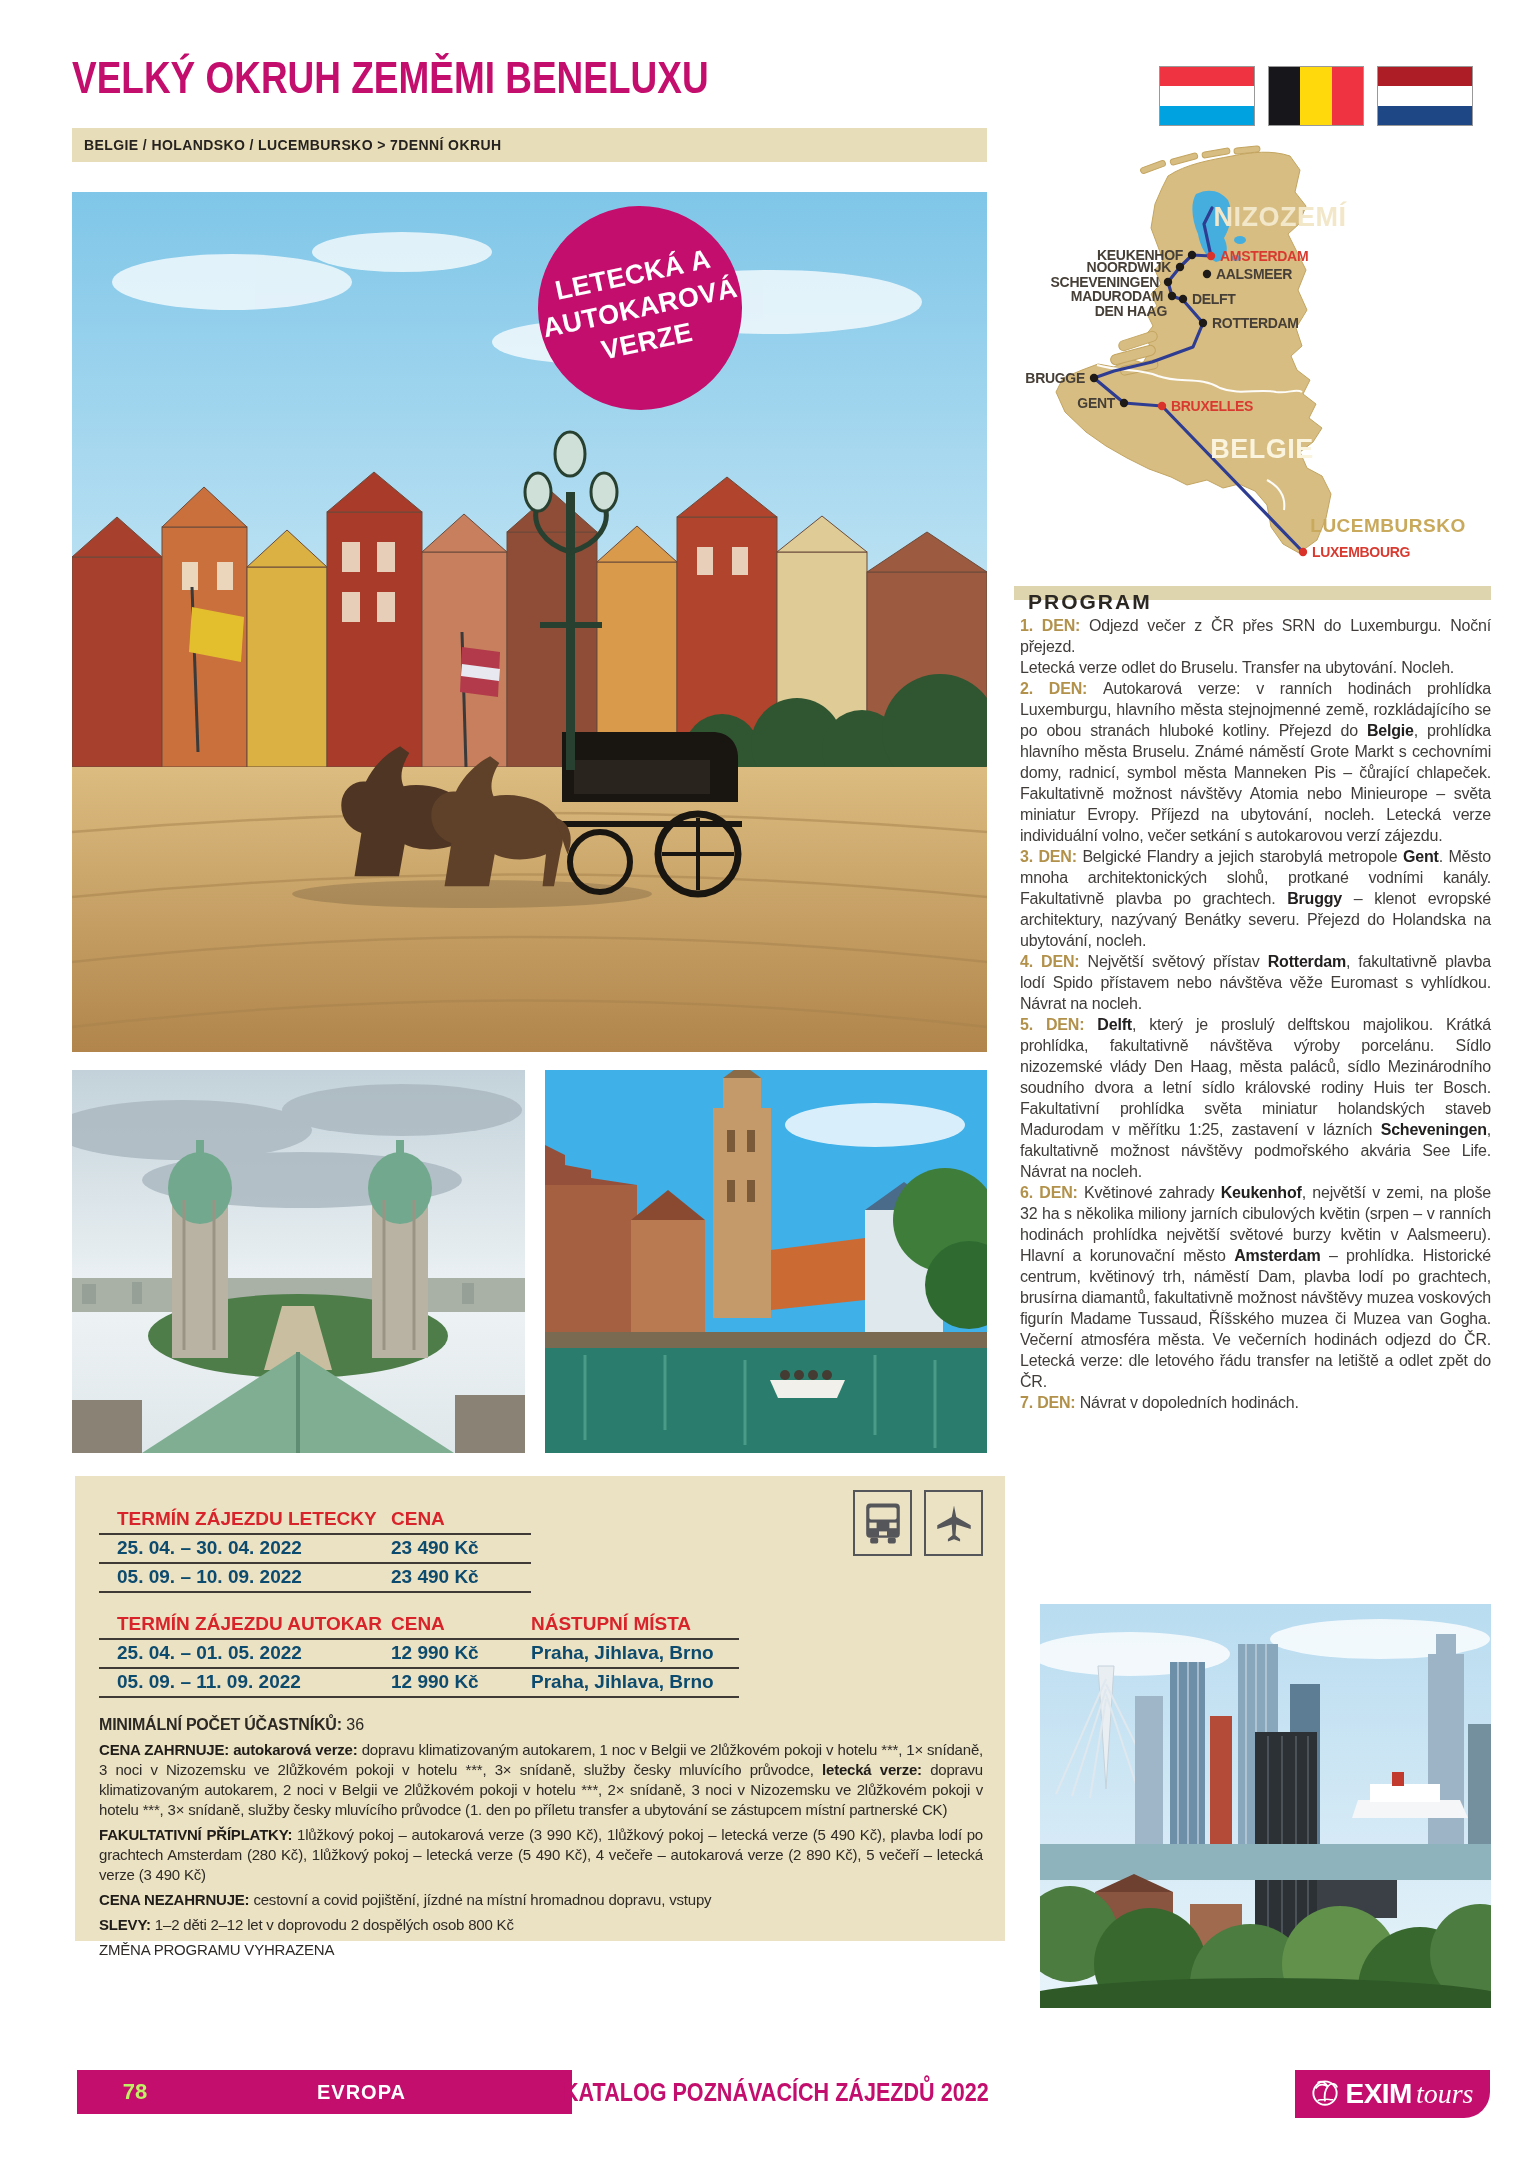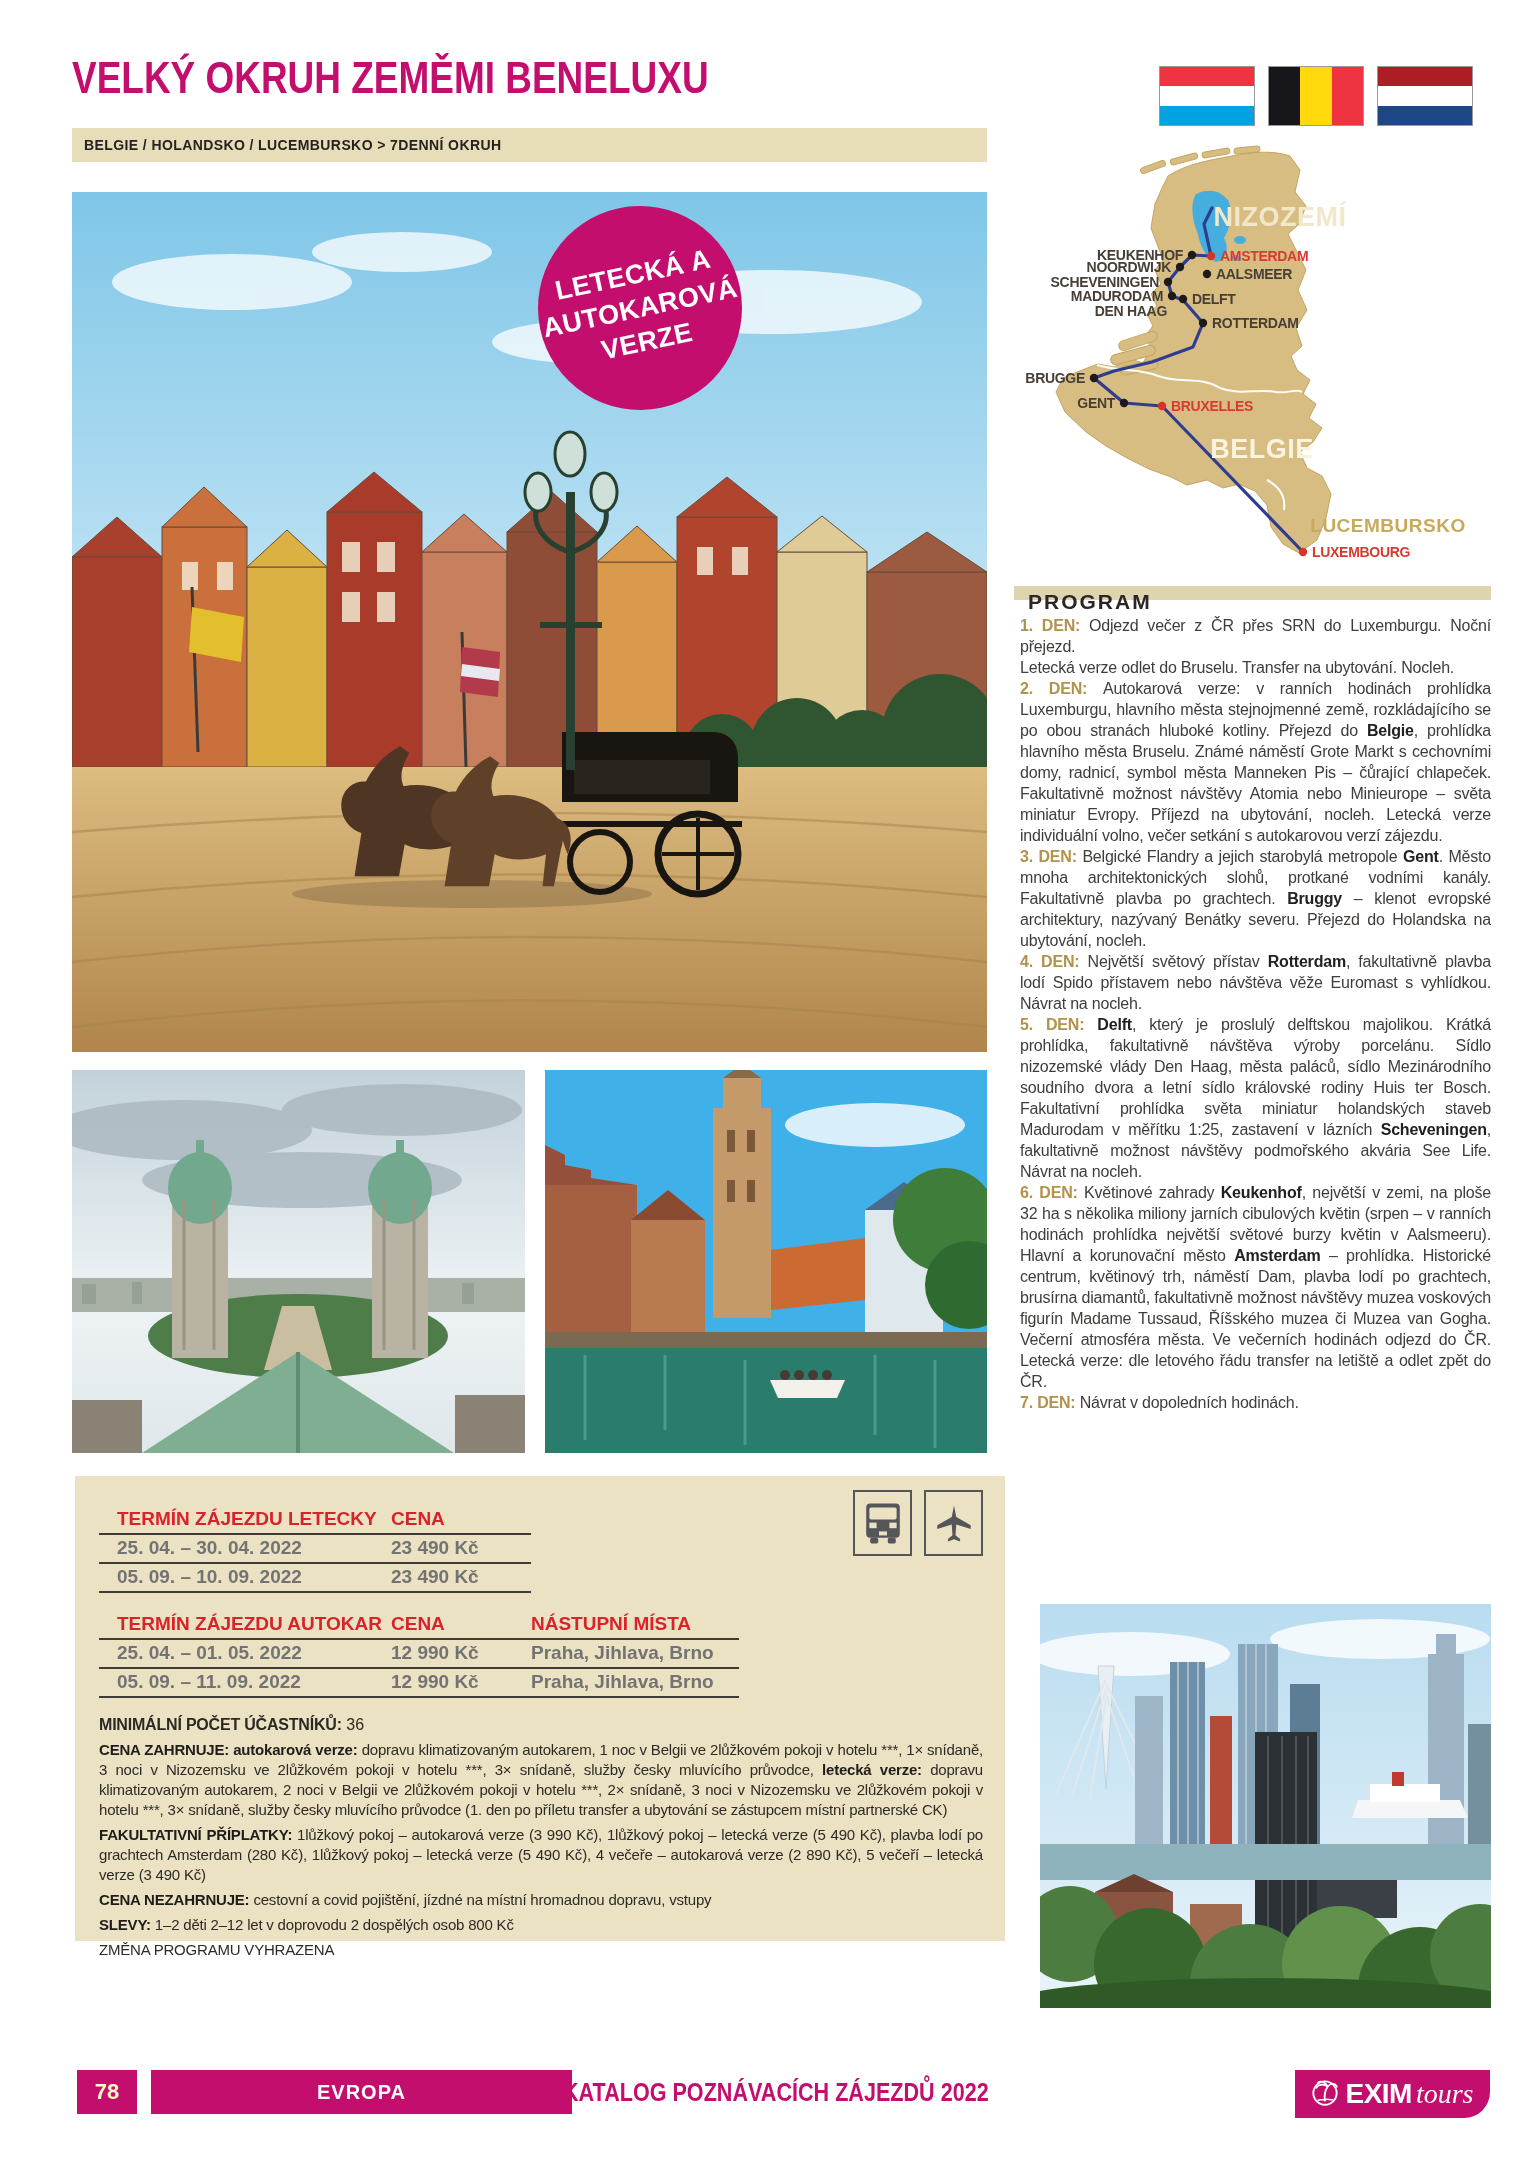--- a/index.html
+++ b/index.html
@@ -18,21 +18,21 @@
         transform:rotate(-12deg);color:#fff;font-weight:bold;font-size:27px;line-height:34px;letter-spacing:.5px;}
   .photo-row{display:flex;gap:20px;margin-top:18px;}
   .photo-row svg{display:block;}
   
   .info-panel{position:relative;box-sizing:border-box;margin-top:23px;margin-left:3px;width:930px;height:465px;
         background:#ebe2c4;padding:30px 22px 0 24px;}
   .ptable{margin-bottom:18px;}
   .trow{display:grid;border-bottom:2px solid #3f3a35;padding:2px 0 3px 18px;}
   .ptable.flight{width:432px;} .ptable.flight .trow{grid-template-columns:274px 140px;}
   .ptable.bus{width:640px;}   .ptable.bus .trow{grid-template-columns:274px 140px 208px;}
-  .trow div{font-size:19px;font-weight:bold;color:#737373;}
+  .trow div{font-size:19px;font-weight:bold;color:#0c4a6e;}
   .trow.thead div{color:#d8232a;}
   .transport-icons{position:absolute;left:778px;top:14px;display:flex;gap:12px;}
   .tbox{width:55px;height:62px;border:2px solid #55565a;display:flex;align-items:center;justify-content:center;}
   .min-line{margin:14px 0 6px 0;font-size:16px;}
   .min-line b{letter-spacing:-.2px;}
   .note{margin:0 0 5px 0;width:884px;font-size:15px;line-height:20px;text-align:justify;
         color:#2e2a26;letter-spacing:-.2px;}
   .note b{color:#1f1c19;}
   .note.last{text-align:left;}
   
@@ -53,22 +53,22 @@
   
   .map-land{fill:#d7bd82;stroke:#c3a561;stroke-width:1;}
   .map-water{fill:#45aede;}
   .map-border{fill:none;stroke:#fff;stroke-width:2;opacity:.95;}
   .map-route{fill:none;stroke:#2e3d92;stroke-width:3.2;stroke-linejoin:round;stroke-linecap:round;}
   .map-city-label{font-size:14px;font-weight:bold;fill:#463f37;letter-spacing:-.3px;}
   .map-city-label.red{fill:#d93a30;}
   .map-country-label{font-weight:bold;letter-spacing:.5px;}
   
   .footer{position:absolute;left:0;top:2070px;width:1529px;height:48px;}
-  .page-num{position:absolute;left:77px;top:0;width:60px;height:44px;background:#c40e6e;color:#fef9c3;
-        font-weight:bold;font-size:22px;text-align:center;line-height:44px;}
+  .page-num{position:absolute;left:77px;top:0;width:60px;height:44px;background:#c40e6e;color:#bef264;
+        font-weight:bold;font-size:22px;text-align:center;line-height:44px;padding-left:28px;}
   .section-box{position:absolute;left:151px;top:0;width:421px;height:44px;background:#c40e6e;color:#fff;
         font-weight:bold;font-size:20px;text-align:center;line-height:44px;letter-spacing:1px;}
   .catalog{position:absolute;left:563px;top:0;height:44px;line-height:44px;color:#c40e6e;
         font-weight:bold;font-size:26px;white-space:nowrap;transform:scaleX(.83);transform-origin:left center;}
   .logo-box{position:absolute;left:1295px;top:0;width:195px;height:48px;background:#c40e6e;
         border-radius:0 0 26px 0;display:flex;align-items:center;justify-content:center;gap:6px;color:#fff;}
   .logo-exim{font-weight:bold;font-size:28px;letter-spacing:-.5px;}
   .logo-tours{font-family:"Liberation Serif","DejaVu Serif",serif;font-style:italic;font-size:28px;margin-left:-2px;}
 </style>
 </head>

